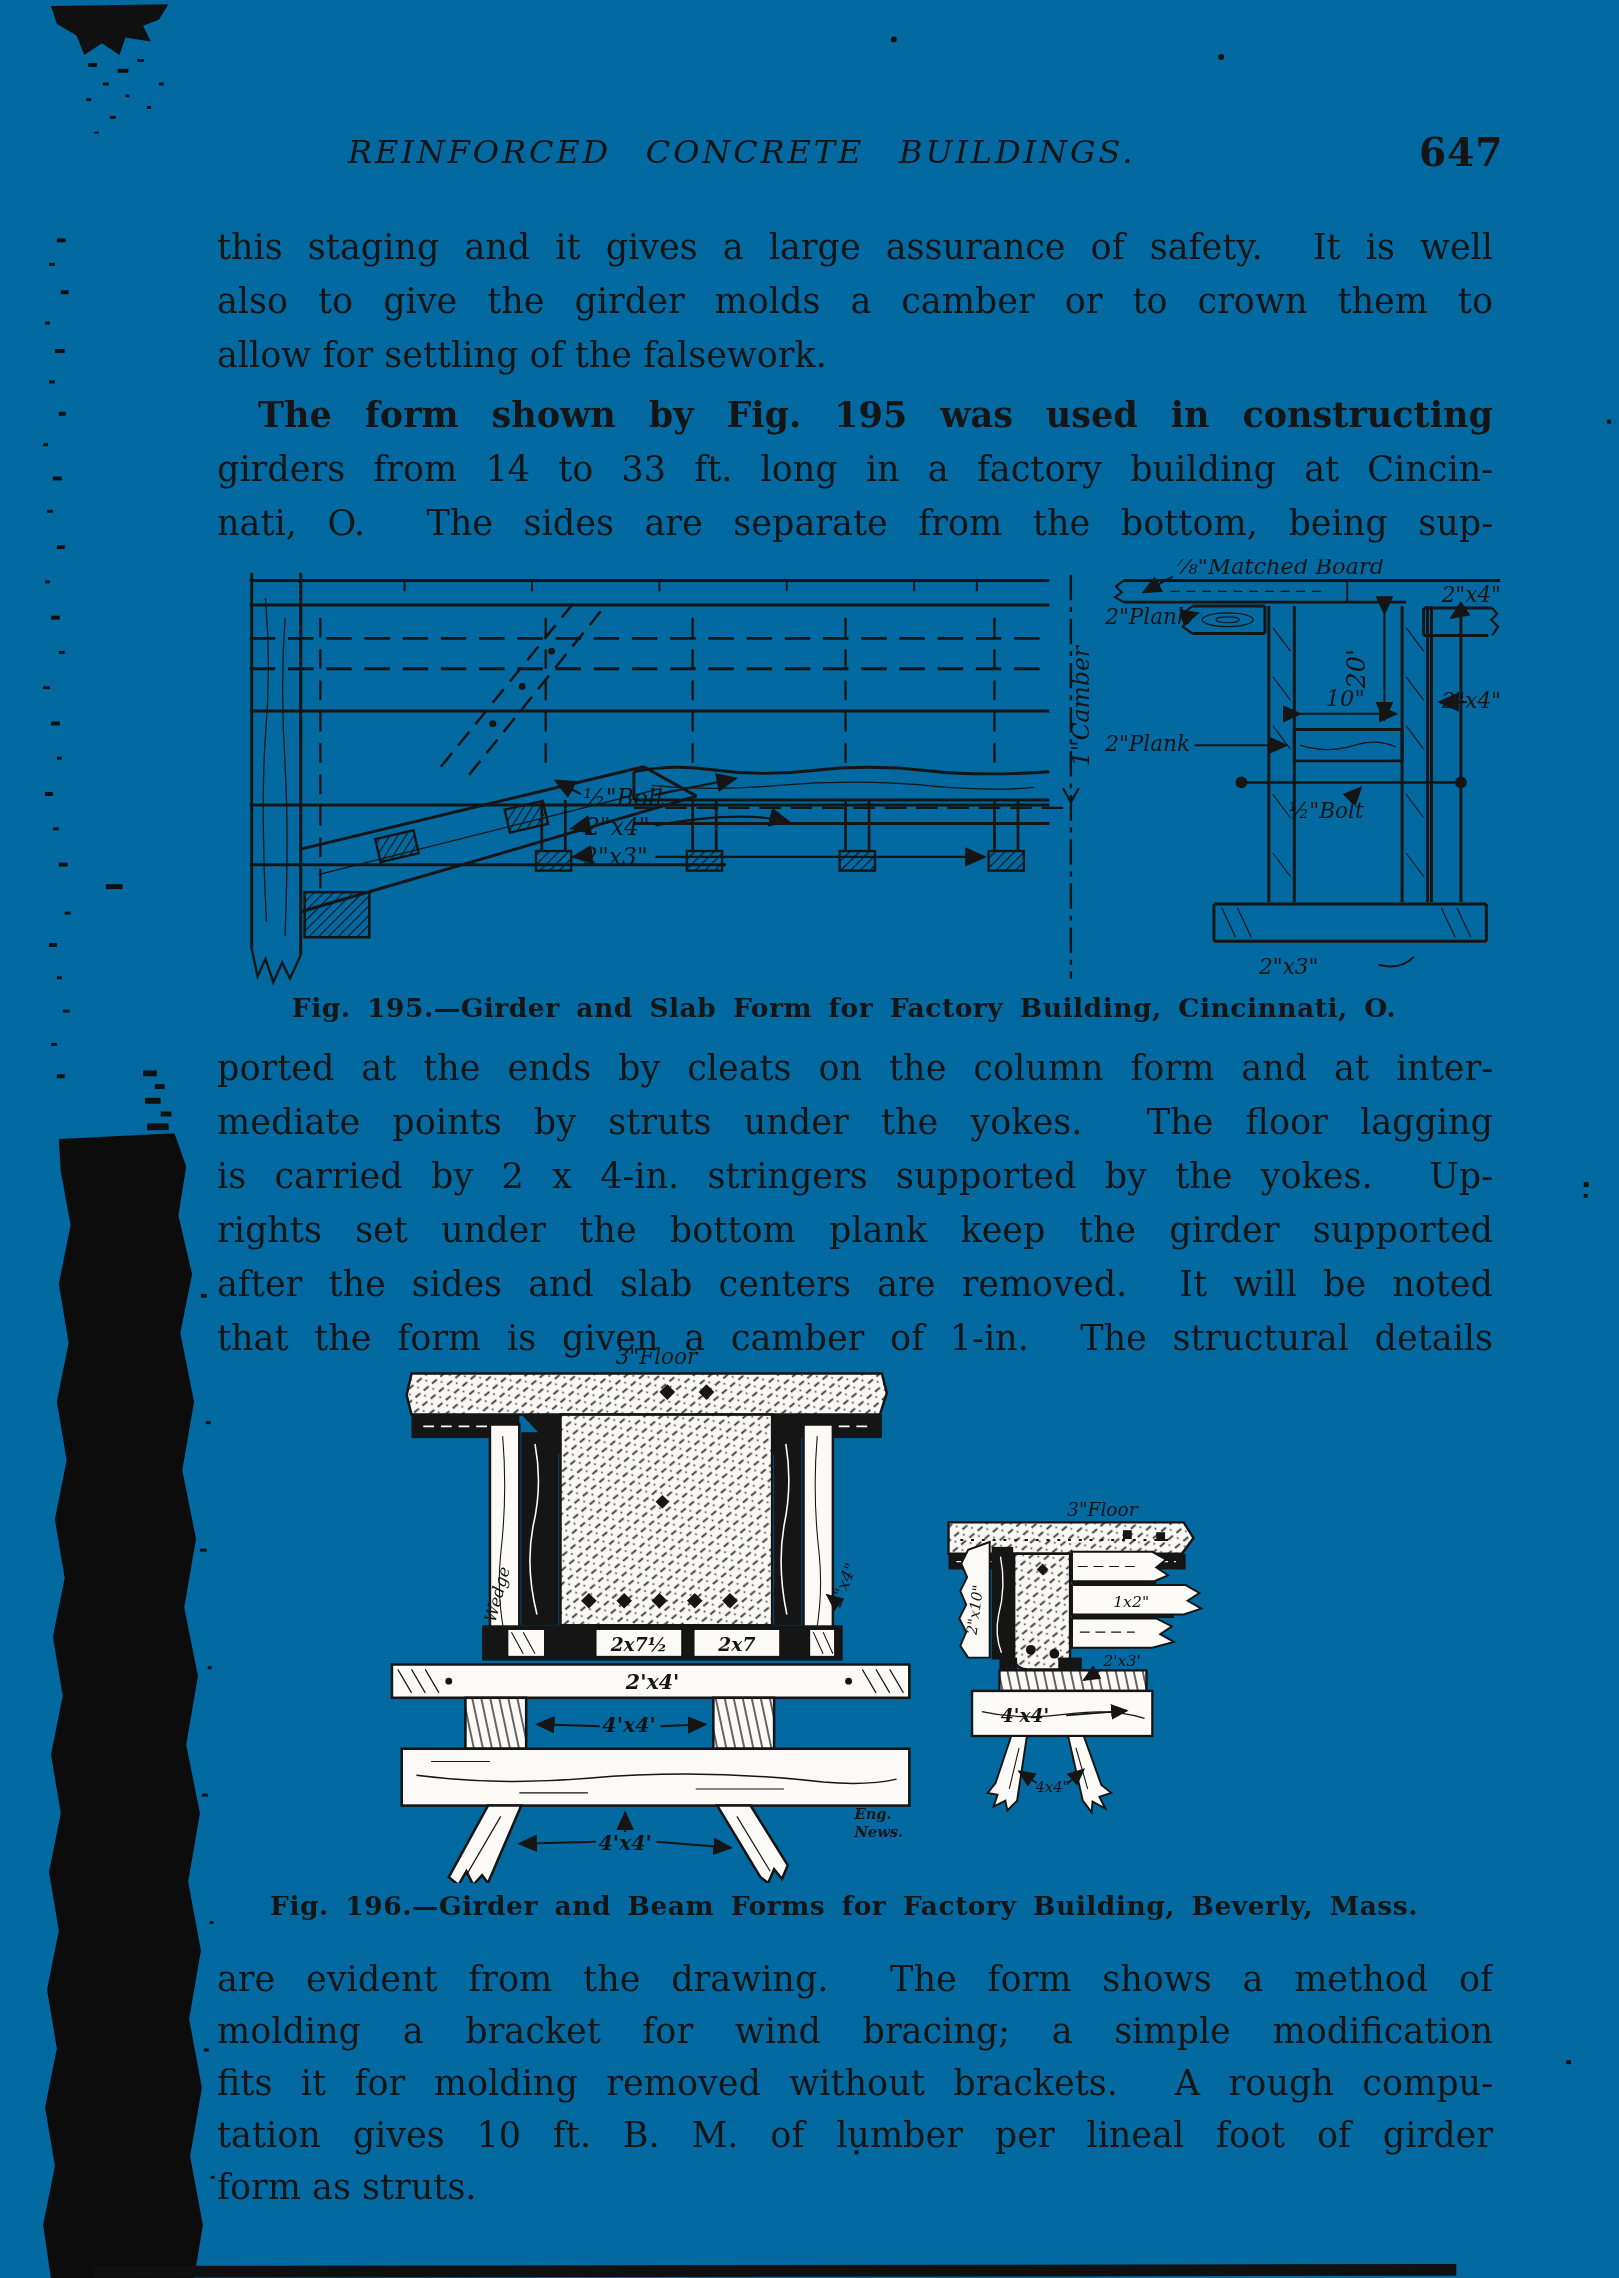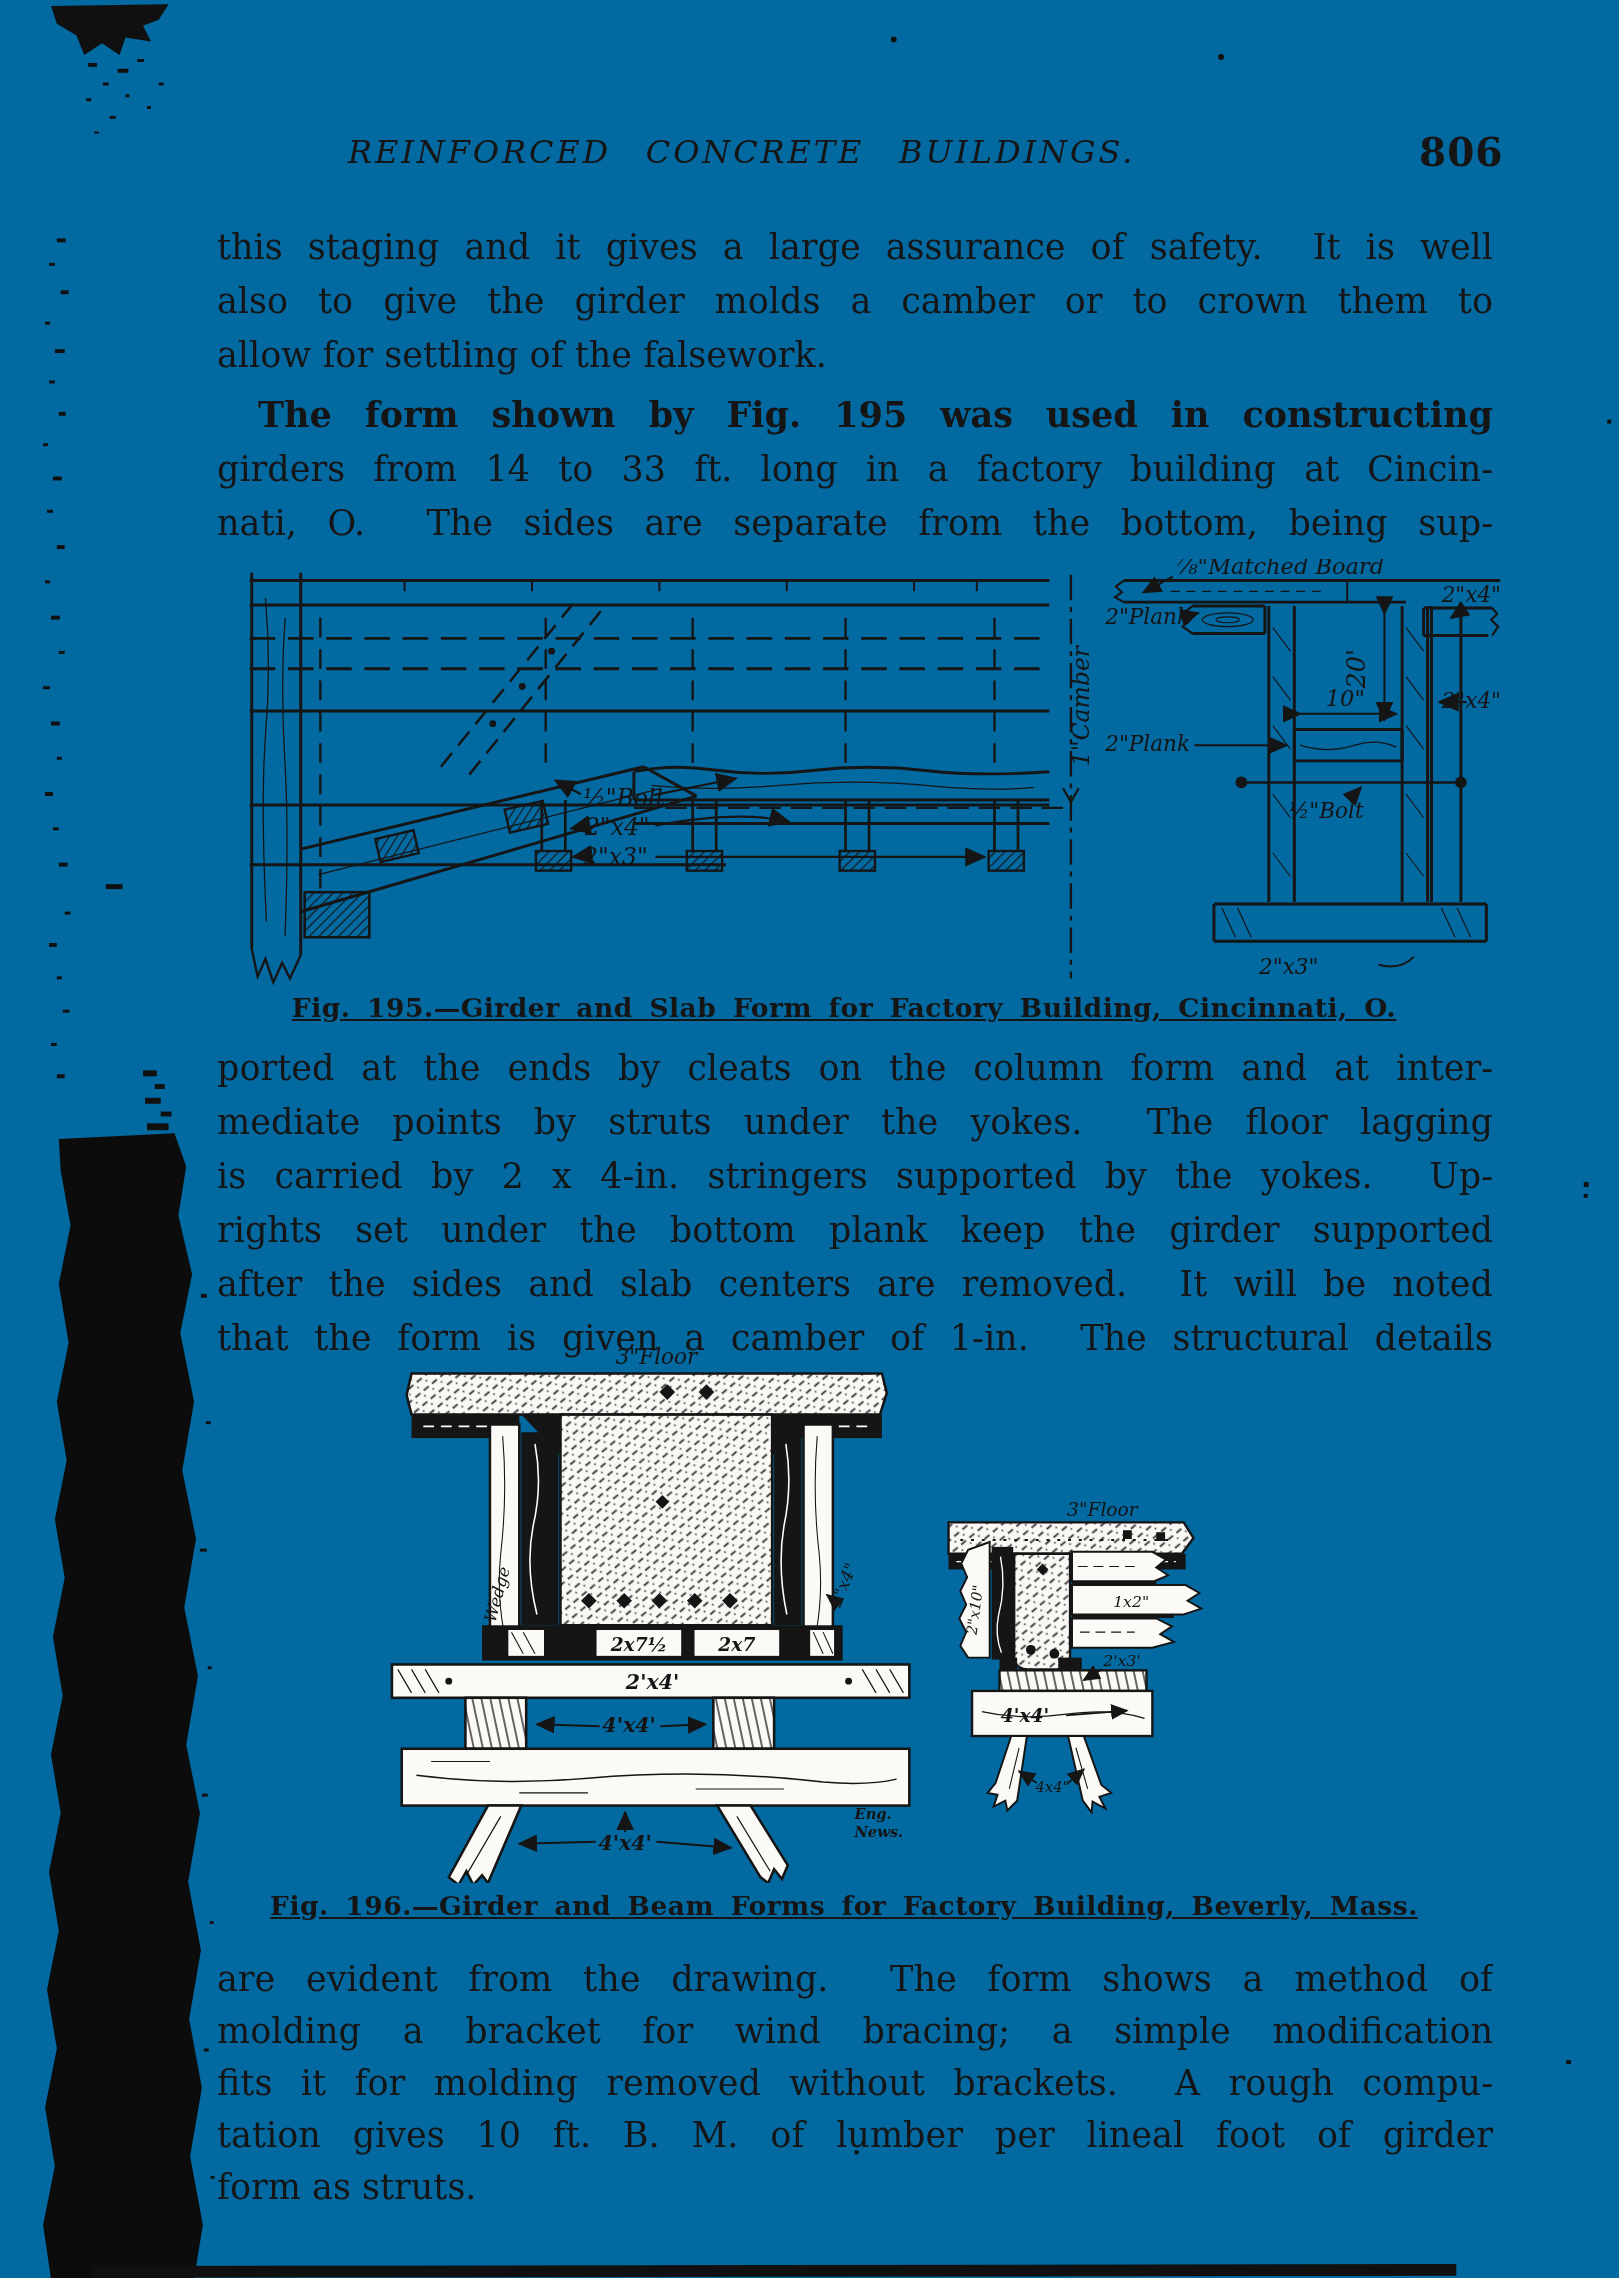--- a/index.html
+++ b/index.html
@@ -24,39 +24,39 @@
   }
   .tline.last{text-align-last:auto;}
   .tline.indent{text-indent:41px;font-weight:bold;}
   #para1{top:220px;}
   #para2{top:388px;}
   #para3{top:1041px;}
   #para4{top:1953px;}
   #para4 .tline{line-height:52px;height:52px;}
   .caption{
     left:206px;width:1276px;text-align:center;font-weight:bold;
-    font-size:26.5px;letter-spacing:0.5px;word-spacing:6.9px;white-space:nowrap;text-decoration:underline;
+    font-size:26.5px;letter-spacing:0.5px;word-spacing:6.9px;white-space:nowrap;
   }
   #caption195{top:992px;}
   #caption196{top:1890px;}
   svg{display:block;}
   .draw path,.draw line,.draw rect,.draw ellipse,.draw circle{stroke-linecap:butt;}
   .flab{
     font-family:"DejaVu Serif","Liberation Serif",serif;
     font-style:italic;fill:#141414;
   }
   .flab.bold{font-weight:bold;}
 </style>
 </head>
 <body>
 
 <div id="page">
 
   <div class="abs running-head">REINFORCED CONCRETE BUILDINGS.</div>
-  <div class="abs page-num">806</div>
+  <div class="abs page-num">647</div>
 
   <div class="abs para" id="para1">
     <div class="tline">this staging and it gives a large assurance of safety.  It is well</div>
     <div class="tline">also to give the girder molds a camber or to crown them to</div>
     <div class="tline last">allow for settling of the falsework.</div>
   </div>
 
   <div class="abs para" id="para2">
     <div class="tline indent">The form shown by Fig. 195 was used in constructing</div>
     <div class="tline">girders from 14 to 33 ft. long in a factory building at Cincin-</div>

